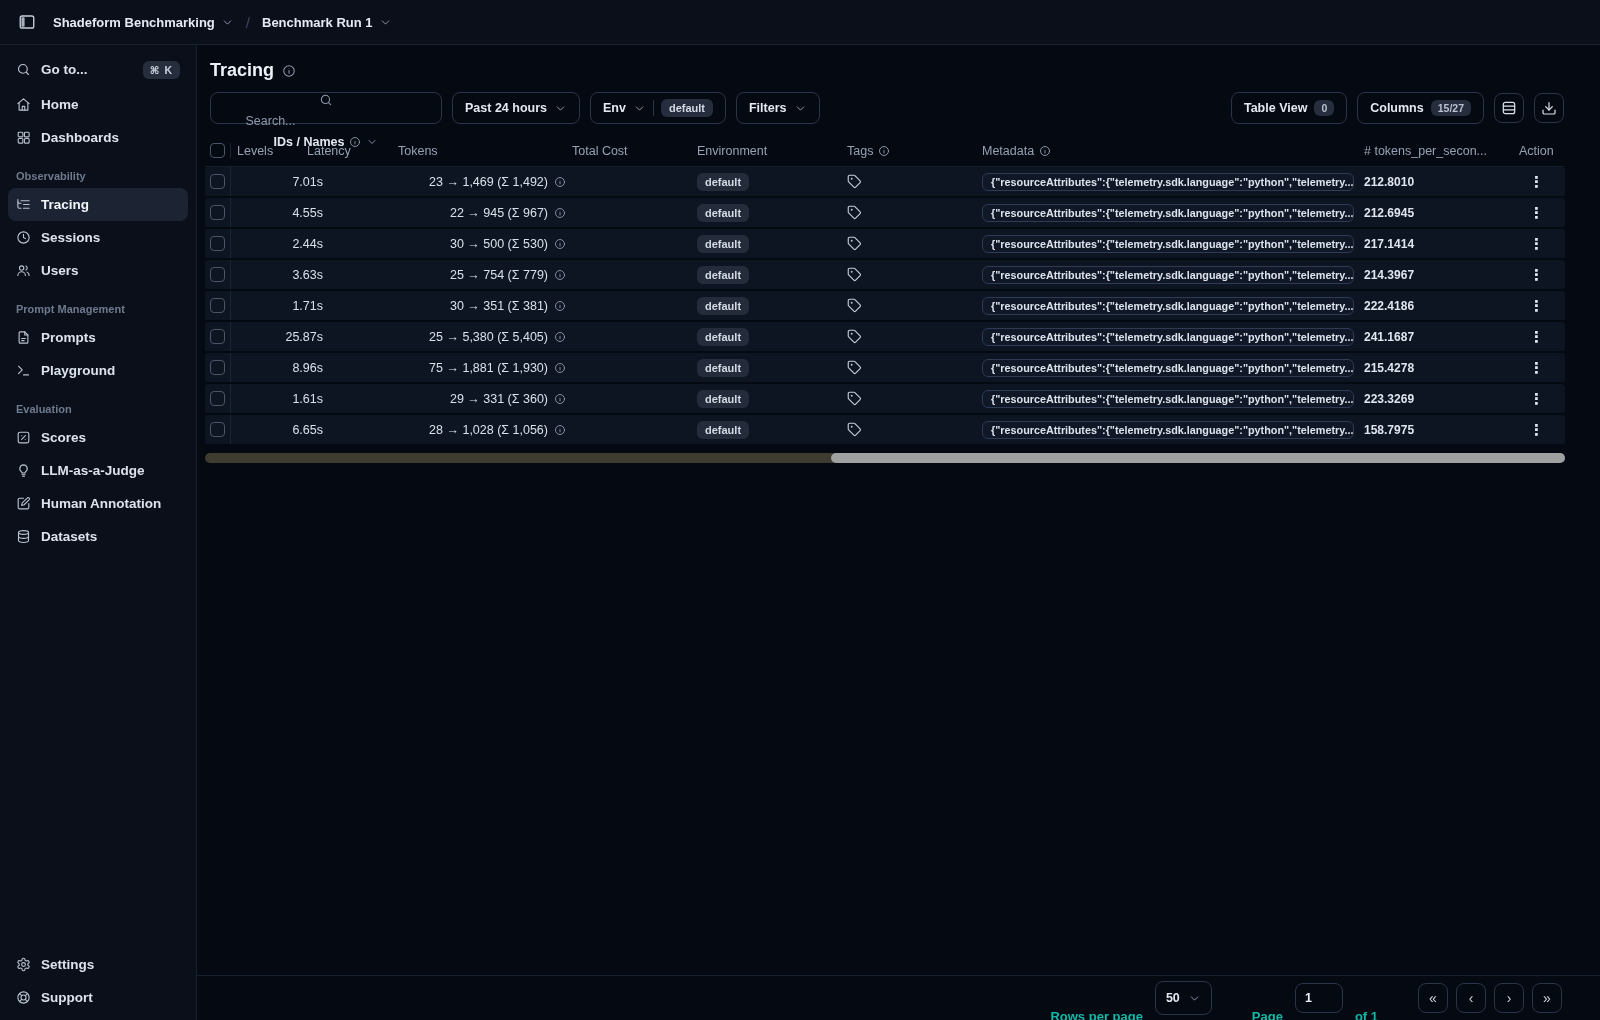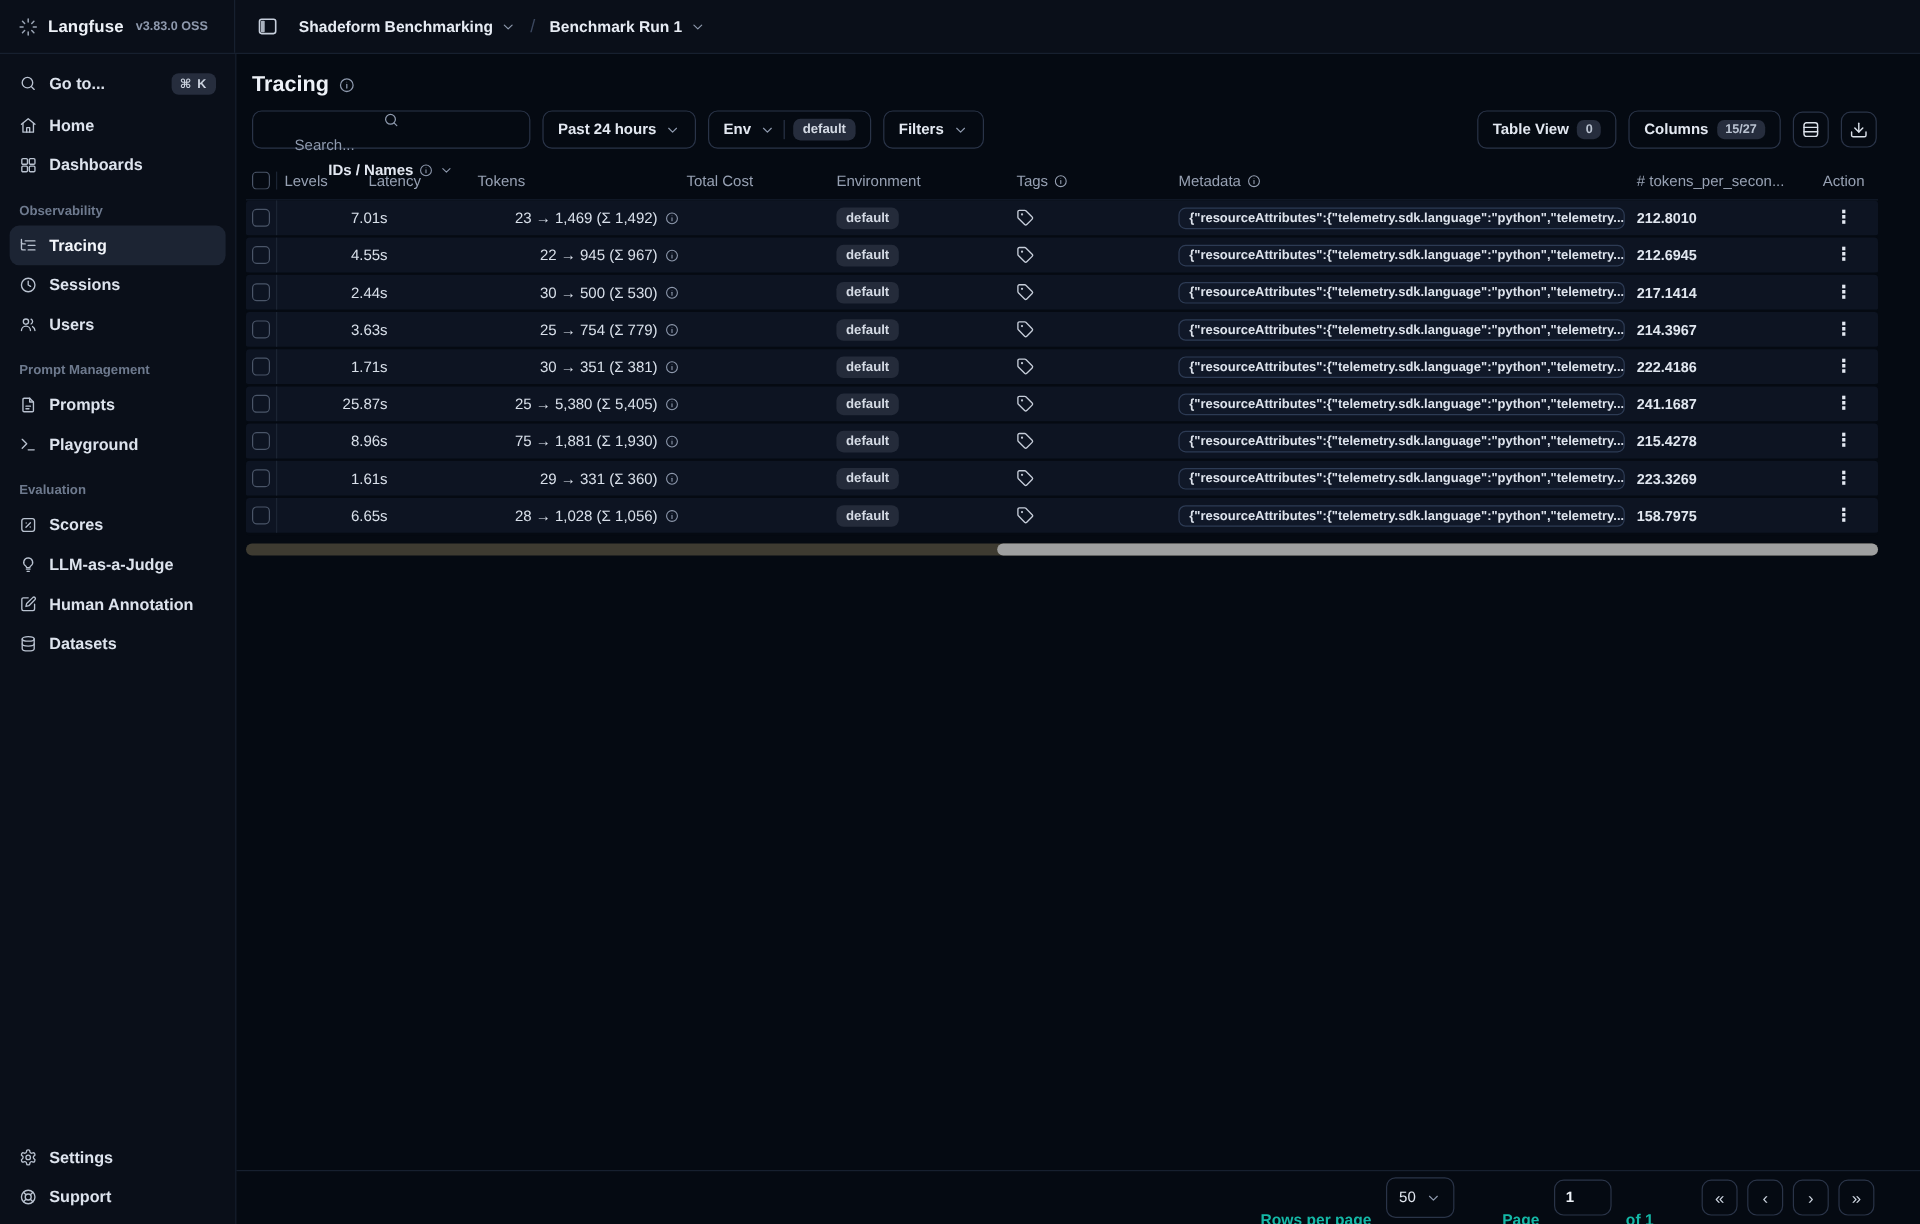--- a/index.html
+++ b/index.html
@@ -89,36 +89,29 @@
   .meta-pill{display:block;width:372px;border:1px solid #2d3b54;background:#101828;border-radius:6px;padding:2px 8px;font-size:10.8px;font-weight:700;color:#dde3ec;white-space:nowrap;overflow:hidden;cursor:pointer;}
   .c-tps{font-size:12px;font-weight:600;color:#e0e6ef;}
   .kebab{background:none;border:none;color:#e3e8f1;font-size:15px;font-weight:700;cursor:pointer;padding:2px 10px;line-height:1;font-family:inherit;}
   .hscroll{position:relative;height:10px;margin:3px 36px 0 8px;width:1360px;background:#3e3b31;border-radius:5px;}
   .hscroll .thumb{position:absolute;top:0;left:46%;width:54%;height:10px;background:#9fa0a0;border-radius:5px;cursor:pointer;}
 
   
   .main-spacer{flex:1;}
   .footer{height:45px;border-top:1px solid var(--border);display:flex;align-items:center;justify-content:flex-end;gap:12px;padding-right:38px;}
   .flabel{font-size:13px;font-weight:600;color:#14b8a6;margin-top:36px;}
-  .select-btn{height:30px;border:1px solid var(--border2);border-radius:8px;background:transparent;display:flex;align-items:center;gap:8px;padding:16px 10px;font-size:12.5px;font-weight:400;color:#e3e8f1;cursor:pointer;font-family:inherit;}
+  .select-btn{height:30px;border:1px solid var(--border2);border-radius:8px;background:transparent;display:flex;align-items:center;gap:8px;padding:16px 10px;font-size:12.5px;font-weight:700;color:#e3e8f1;cursor:pointer;font-family:inherit;}
   .page-input{width:48px;height:30px;border:1px solid var(--border2);border-radius:8px;background:transparent;color:var(--text);font-size:12.5px;font-weight:600;padding:0 9px;outline:none;font-family:inherit;}
   .pg-group{display:flex;align-items:center;gap:8px;margin-left:28px;}
   .pg-btn{width:30px;height:30px;border:1px solid var(--border2);border-radius:8px;background:transparent;color:#cdd4df;font-size:14px;display:flex;align-items:center;justify-content:center;cursor:pointer;font-family:inherit;}
 </style>
 </head>
 <body>
 
 <div class="topbar">
-  <div class="brand">
-    <svg class="ico" width="17" height="17" viewBox="0 0 24 24" style="color:#9aa4b4">
-      <path d="M12 2.5v3.5M12 18v3.5M2.5 12H6M18 12h3.5M5.3 5.3l2.5 2.5M16.2 16.2l2.5 2.5M18.7 5.3l-2.5 2.5M7.8 16.2l-2.5 2.5"></path>
-    </svg>
-    <span class="brand-name">Langfuse</span>
-    <span class="brand-ver">v3.83.0 OSS</span>
-  </div>
   <div class="topbar-main">
     <button class="icon-btn-plain">
       <svg class="ico" width="18" height="18" viewBox="0 0 24 24">
         <rect x="3" y="4" width="18" height="16" rx="2.5"></rect>
         <rect x="4.6" y="5.6" width="4.2" height="12.8" rx="1" fill="currentColor" stroke="none" opacity="0.85"></rect>
       </svg>
     </button>
     <div class="crumb">
       <span>Shadeform Benchmarking</span>
       <svg class="ico chev" width="13" height="13" viewBox="0 0 24 24">

